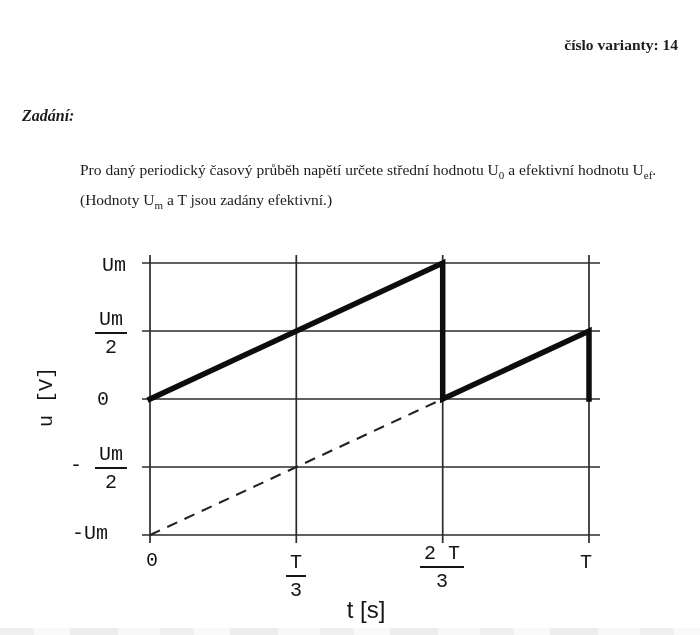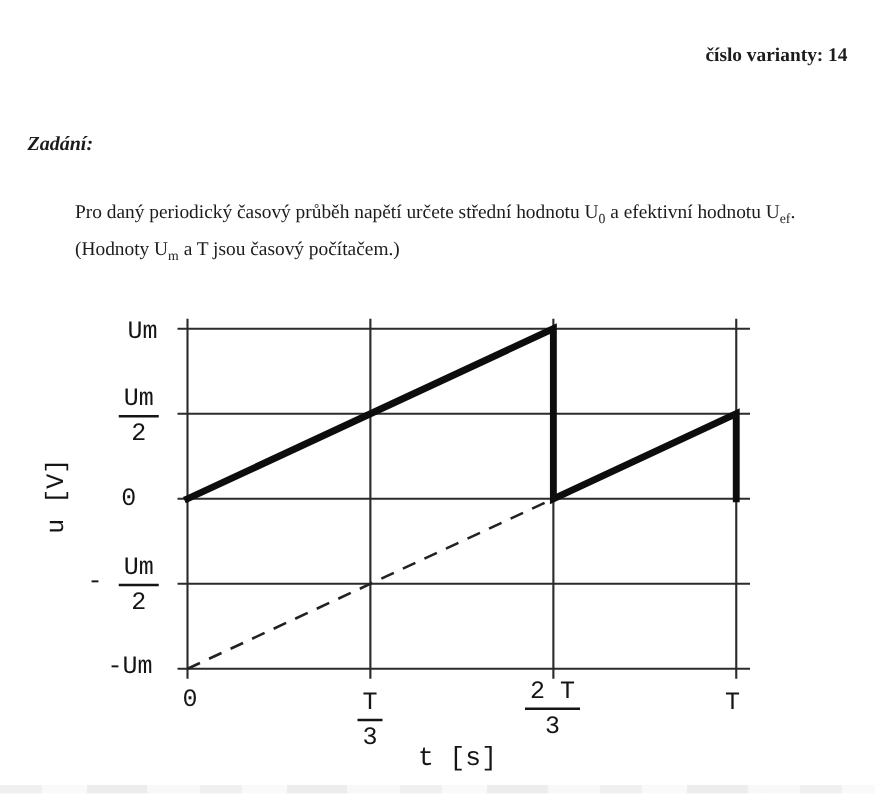--- a/index.html
+++ b/index.html
@@ -2,21 +2,21 @@
 <html><head>
 <meta charset="utf-8">
 <style>
   html,body{margin:0;padding:0;background:#ffffff;}
   .page{position:relative;width:700px;height:635px;background:#ffffff;overflow:hidden;
         font-family:"Liberation Serif",serif;color:#1c1c1c;}
 
   
   .variant{position:absolute;top:36px;right:22px;font-size:15.5px;font-weight:bold;white-space:nowrap;}
   .heading{position:absolute;top:107px;left:22px;font-size:16px;font-weight:bold;font-style:italic;}
-  .para{position:absolute;left:60px;font-size:15.5px;white-space:nowrap;}
+  .para{position:absolute;left:80px;font-size:15.5px;white-space:nowrap;}
   .para sub{font-size:11px;line-height:0;}
   .l1{top:145px;}
   .l2{top:175px;}
 
   
   .chart-svg{position:absolute;left:0;top:0;width:700px;height:635px;}
   .grid line{stroke:#2b2b2b;stroke-width:1.7;}
   polyline{fill:none;}
   .thick{stroke:#0d0d0d;stroke-width:5.5;stroke-linejoin:miter;stroke-linecap:square;}
   .dashed{stroke:#222222;stroke-width:2.1;stroke-dasharray:11 8;}
@@ -24,38 +24,38 @@
   .clab{position:absolute;font-family:"Liberation Mono",monospace;font-size:20px;
         line-height:23px;color:#151515;white-space:pre;}
   .frac{position:absolute;transform:translateX(-50%);display:flex;flex-direction:column;
         align-items:center;font-family:"Liberation Mono",monospace;font-size:20px;
         line-height:23px;color:#151515;}
   .frac .num{border-bottom:2px solid #151515;padding:0 4px 1px;white-space:pre;}
   .frac .den{padding-top:2px;}
   .ylabel-rot{position:absolute;left:46px;top:397px;transform:translate(-50%,-50%) rotate(-90deg);
         font-family:"Liberation Mono",monospace;font-size:20px;color:#151515;white-space:pre;}
   .xlabel-c{position:absolute;left:366px;top:596px;transform:translateX(-50%);
-        font-family:Liberation Mono, monospace;font-size:21px;color:#151515;white-space:pre;}
+        font-family:Liberation Sans, sans-serif;font-size:24px;color:#151515;white-space:pre;}
 
   
   .bottom-strip{position:absolute;left:0;top:628px;width:700px;height:7px;opacity:.55;
         background:repeating-linear-gradient(90deg,#e3e3e3 0 34px,#f5f5f5 34px 70px,#dedede 70px 118px,#f2f2f2 118px 160px);}
 </style>
 </head>
 <body>
 
 <div class="page">
 
   <div class="variant">číslo varianty: 14</div>
 
   <div class="heading">Zadání:</div>
 
   <p class="para l1"><span>Pro daný periodický časový průběh napětí určete střední hodnotu U</span><sub>0</sub><span> a efektivní hodnotu U</span><sub>ef</sub><span>.</span></p>
 
-  <p class="para l2"><span>(Hodnoty U</span><sub>m</sub><span> a T jsou časový počítačem.)</span></p>
+  <p class="para l2"><span>(Hodnoty U</span><sub>m</sub><span> a T jsou zadány efektivní.)</span></p>
 
   <div>
     <svg id="chart-svg" class="chart-svg" viewBox="0 0 700 635" xmlns="http://www.w3.org/2000/svg">
         <g class="grid">
           <line x1="142" y1="263.0" x2="600" y2="263.0"></line>
           <line x1="142" y1="331.0" x2="600" y2="331.0"></line>
           <line x1="142" y1="399.0" x2="600" y2="399.0"></line>
           <line x1="142" y1="467.0" x2="600" y2="467.0"></line>
           <line x1="142" y1="535.0" x2="600" y2="535.0"></line>
           <line x1="150.0" y1="255" x2="150.0" y2="543"></line>
@@ -75,21 +75,21 @@
     </div>
 
     <div class="clab" style="left:97px;top:388px;">0</div>
 
     <div class="clab" style="left:70px;top:454px;">-</div>
     <div class="frac" style="left:111px;top:443px;">
       <span class="num">Um</span>
       <span class="den">2</span>
     </div>
 
-    <div class="clab" style="left:86px;top:522px;">-Um</div>
+    <div class="clab" style="left:72px;top:522px;">-Um</div>
 
     <div class="clab" style="left:146px;top:549px;">0</div>
 
     <div class="frac" style="left:296px;top:551px;">
       <span class="num">T</span>
       <span class="den">3</span>
     </div>
 
     <div class="frac" style="left:442px;top:542px;">
       <span class="num">2 T</span>

